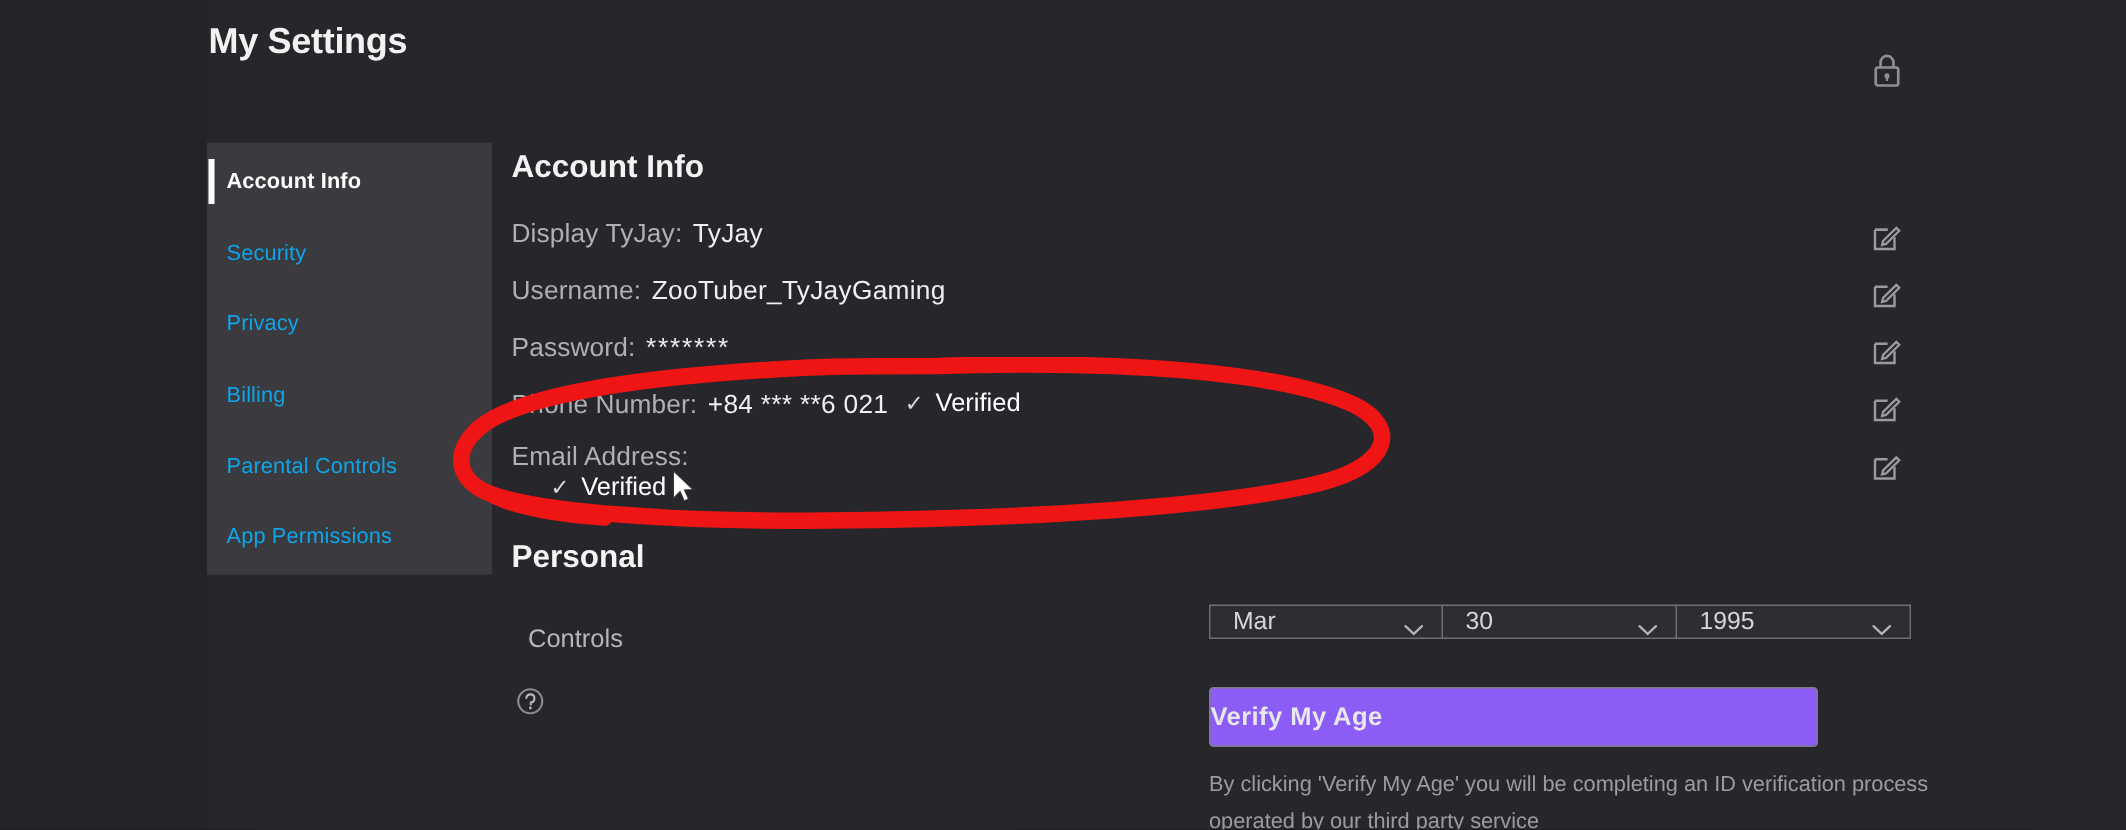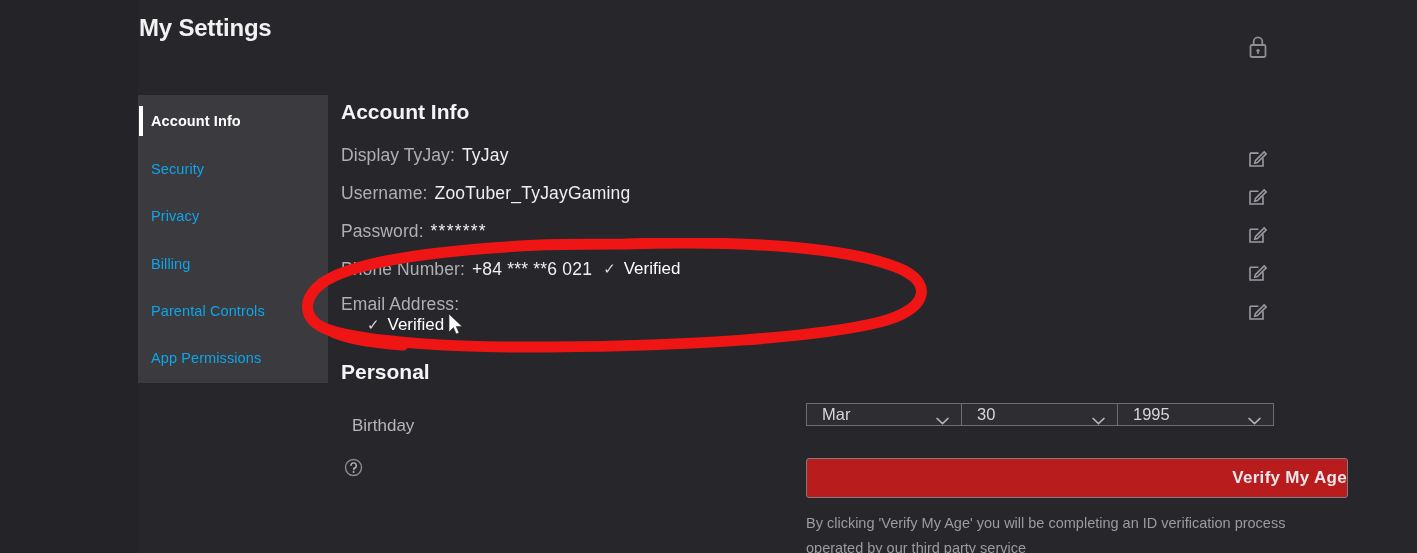--- a/index.html
+++ b/index.html
@@ -168,29 +168,29 @@
   .sel-day   { width: 156px; border-left: none; }
   .sel-year  { width: 156px; border-left: none; }
   .chev {
     width: 13px;
     height: 8px;
   }
   .verify-btn {
     position: absolute;
     left: 806px;
     top: 458px;
-    width: 542px;
+    width: 406px;
     height: 40px;
     box-sizing: border-box;
     border: 1px solid #7d7d82;
     border-radius: 3px;
-    background: #b91c1c;
-    display: flex;
-    align-items: center;
-    justify-content: flex-end;
+    background: #8b5cf6;
+    display: flex;
+    align-items: center;
+    justify-content: flex-start;
   }
   .verify-btn span {
     font-size: 17px;
     font-weight: bold;
     color: #e8e8ec;
     letter-spacing: 0.3px;
   }
   .disclaimer {
     position: absolute;
     left: 806px;
@@ -318,21 +318,21 @@
   </div>
   <div class="edit-icon" style="top:301px;">
     <svg width="20" height="20" viewBox="0 0 20 20" fill="none">
       <path d="M2 5.2 h8.4 M2 5.2 V18 H15 V10.2" stroke="#9a9aa0" stroke-width="1.6" fill="none"></path>
       <path d="M7.4 12.6 L16.2 3.9 l2.0 2.0 L9.4 14.6 l-2.7 0.7 z" stroke="#9a9aa0" stroke-width="1.5" fill="none"></path>
     </svg>
   </div>
 
   <div class="section-head" style="top:360px;">Personal</div>
 
-  <div class="sub-label" style="top:416px;">Birthday</div>
+  <div class="sub-label" style="top:416px;">Controls</div>
 
   <div class="help-icon">
     <svg width="19" height="19" viewBox="0 0 19 19" fill="none">
       <circle cx="9.5" cy="9.5" r="8" stroke="#8a8a90" stroke-width="1.4"></circle>
       <path d="M6.9 7.3 a2.7 2.7 0 1 1 3.0 3.0 v1.4" stroke="#b6b6bc" stroke-width="1.4" fill="none" stroke-linecap="round"></path>
       <circle cx="9.6" cy="14" r="0.95" fill="#b6b6bc"></circle>
     </svg>
   </div>
 
   <div class="date-row">

